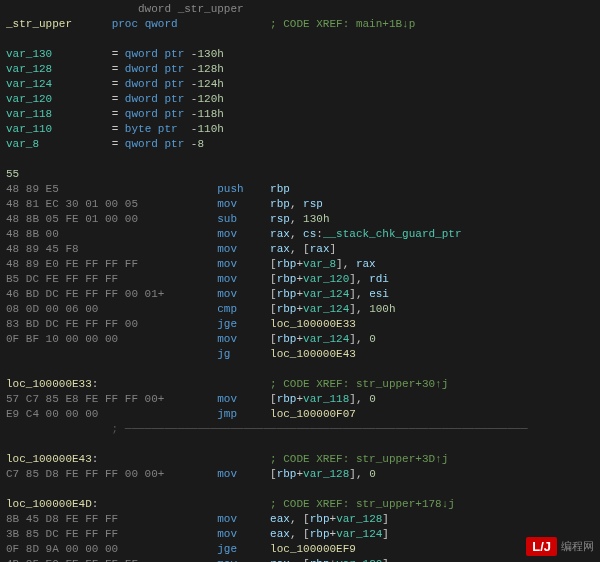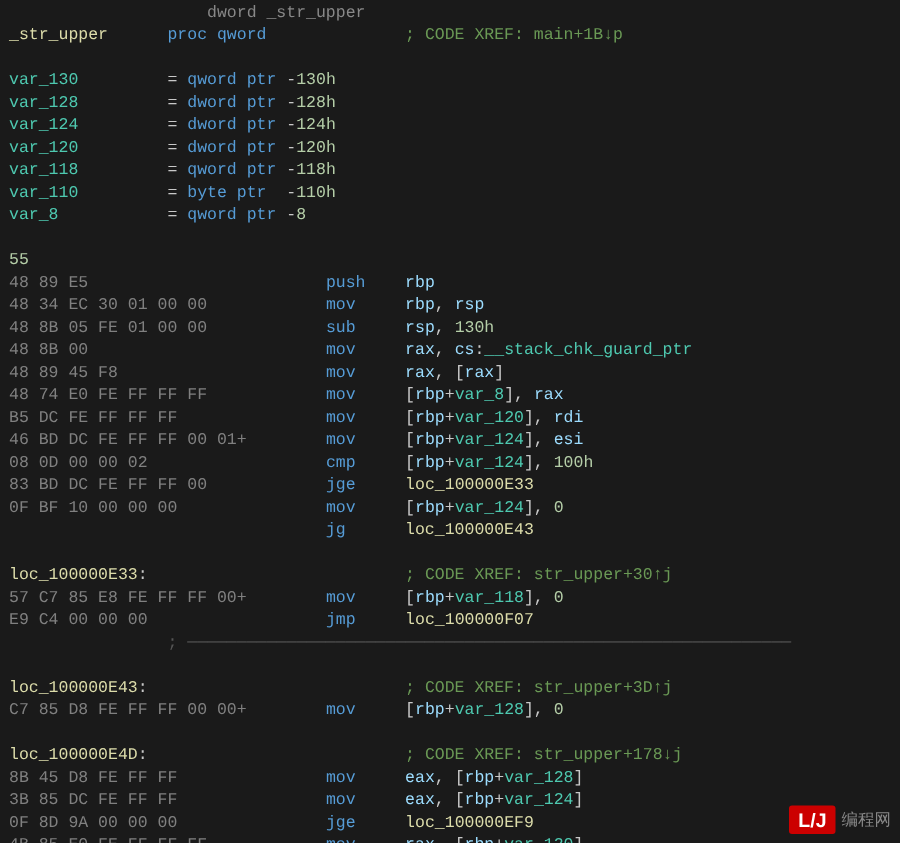--- a/index.html
+++ b/index.html
@@ -62,28 +62,28 @@
 <span style="color:#4ec9b0">var_130</span>         = <span style="color:#569cd6">qword ptr</span> -<span style="color:#b5cea8">130h</span>
 <span style="color:#4ec9b0">var_128</span>         = <span style="color:#569cd6">dword ptr</span> -<span style="color:#b5cea8">128h</span>
 <span style="color:#4ec9b0">var_124</span>         = <span style="color:#569cd6">dword ptr</span> -<span style="color:#b5cea8">124h</span>
 <span style="color:#4ec9b0">var_120</span>         = <span style="color:#569cd6">dword ptr</span> -<span style="color:#b5cea8">120h</span>
 <span style="color:#4ec9b0">var_118</span>         = <span style="color:#569cd6">qword ptr</span> -<span style="color:#b5cea8">118h</span>
 <span style="color:#4ec9b0">var_110</span>         = <span style="color:#569cd6">byte ptr</span>  -<span style="color:#b5cea8">110h</span>
 <span style="color:#4ec9b0">var_8</span>           = <span style="color:#569cd6">qword ptr</span> -<span style="color:#b5cea8">8</span>
 
 <span style="color:#b5cea8">55</span>
 <span style="color:#808080">48 89 E5</span>                        <span style="color:#569cd6">push</span>    <span style="color:#9cdcfe">rbp</span>
-<span style="color:#808080">48 34 EC 30 01 00 00</span>            <span style="color:#569cd6">mov</span>     <span style="color:#9cdcfe">rbp</span>, <span style="color:#9cdcfe">rsp</span>
+<span style="color:#808080">48 81 EC 30 01 00 05</span>            <span style="color:#569cd6">mov</span>     <span style="color:#9cdcfe">rbp</span>, <span style="color:#9cdcfe">rsp</span>
 <span style="color:#808080">48 8B 05 FE 01 00 00</span>            <span style="color:#569cd6">sub</span>     <span style="color:#9cdcfe">rsp</span>, <span style="color:#b5cea8">130h</span>
 <span style="color:#808080">48 8B 00</span>                        <span style="color:#569cd6">mov</span>     <span style="color:#9cdcfe">rax</span>, <span style="color:#9cdcfe">cs</span>:<span style="color:#4ec9b0">__stack_chk_guard_ptr</span>
 <span style="color:#808080">48 89 45 F8</span>                     <span style="color:#569cd6">mov</span>     <span style="color:#9cdcfe">rax</span>, [<span style="color:#9cdcfe">rax</span>]
-<span style="color:#808080">48 74 E0 FE FF FF FF</span>            <span style="color:#569cd6">mov</span>     [<span style="color:#9cdcfe">rbp</span>+<span style="color:#4ec9b0">var_8</span>], <span style="color:#9cdcfe">rax</span>
+<span style="color:#808080">48 89 E0 FE FF FF FF</span>            <span style="color:#569cd6">mov</span>     [<span style="color:#9cdcfe">rbp</span>+<span style="color:#4ec9b0">var_8</span>], <span style="color:#9cdcfe">rax</span>
 <span style="color:#808080">B5 DC FE FF FF FF</span>               <span style="color:#569cd6">mov</span>     [<span style="color:#9cdcfe">rbp</span>+<span style="color:#4ec9b0">var_120</span>], <span style="color:#9cdcfe">rdi</span>
 <span style="color:#808080">46 BD DC FE FF FF 00 01+</span>        <span style="color:#569cd6">mov</span>     [<span style="color:#9cdcfe">rbp</span>+<span style="color:#4ec9b0">var_124</span>], <span style="color:#9cdcfe">esi</span>
-<span style="color:#808080">08 0D 00 00 02</span>                  <span style="color:#569cd6">cmp</span>     [<span style="color:#9cdcfe">rbp</span>+<span style="color:#4ec9b0">var_124</span>], <span style="color:#b5cea8">100h</span>
+<span style="color:#808080">08 0D 00 06 00</span>                  <span style="color:#569cd6">cmp</span>     [<span style="color:#9cdcfe">rbp</span>+<span style="color:#4ec9b0">var_124</span>], <span style="color:#b5cea8">100h</span>
 <span style="color:#808080">83 BD DC FE FF FF 00</span>            <span style="color:#569cd6">jge</span>     <span style="color:#dcdcaa">loc_100000E33</span>
 <span style="color:#808080">0F BF 10 00 00 00</span>               <span style="color:#569cd6">mov</span>     [<span style="color:#9cdcfe">rbp</span>+<span style="color:#4ec9b0">var_124</span>], <span style="color:#b5cea8">0</span>
                                 <span style="color:#569cd6">jg</span>      <span style="color:#dcdcaa">loc_100000E43</span>
 
 <span style="color:#dcdcaa">loc_100000E33</span>:                          <span style="color:#6a9955">; CODE XREF: str_upper+30↑j</span>
 <span style="color:#808080">57 C7 85 E8 FE FF FF 00+</span>        <span style="color:#569cd6">mov</span>     [<span style="color:#9cdcfe">rbp</span>+<span style="color:#4ec9b0">var_118</span>], <span style="color:#b5cea8">0</span>
 <span style="color:#808080">E9 C4 00 00 00</span>                  <span style="color:#569cd6">jmp</span>     <span style="color:#dcdcaa">loc_100000F07</span>
 <span style="color:#555">                ; ─────────────────────────────────────────────────────────────</span>
 
 <span style="color:#dcdcaa">loc_100000E43</span>:                          <span style="color:#6a9955">; CODE XREF: str_upper+3D↑j</span>

